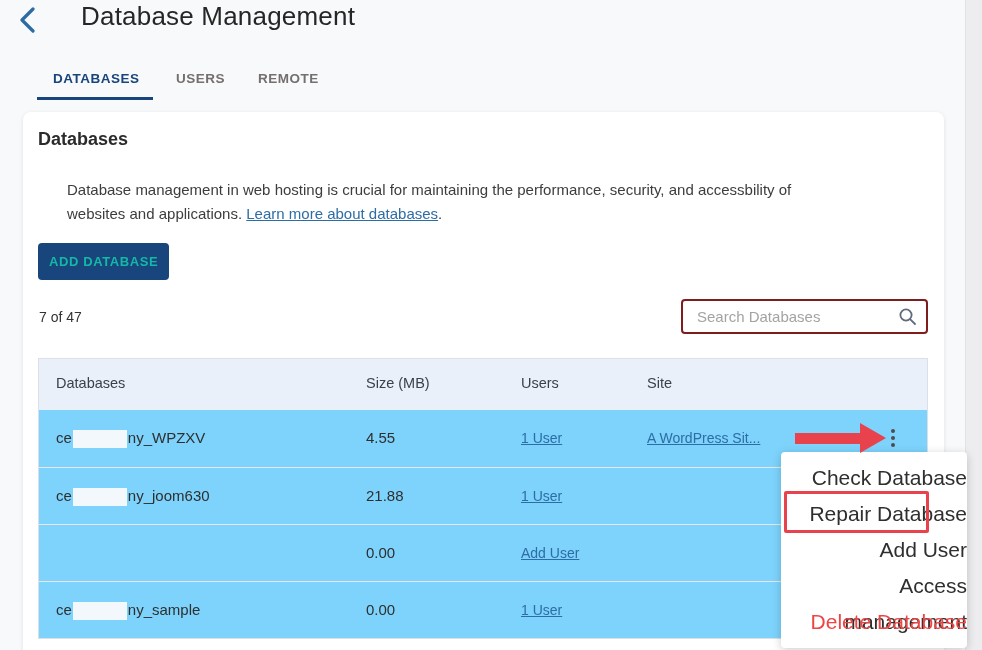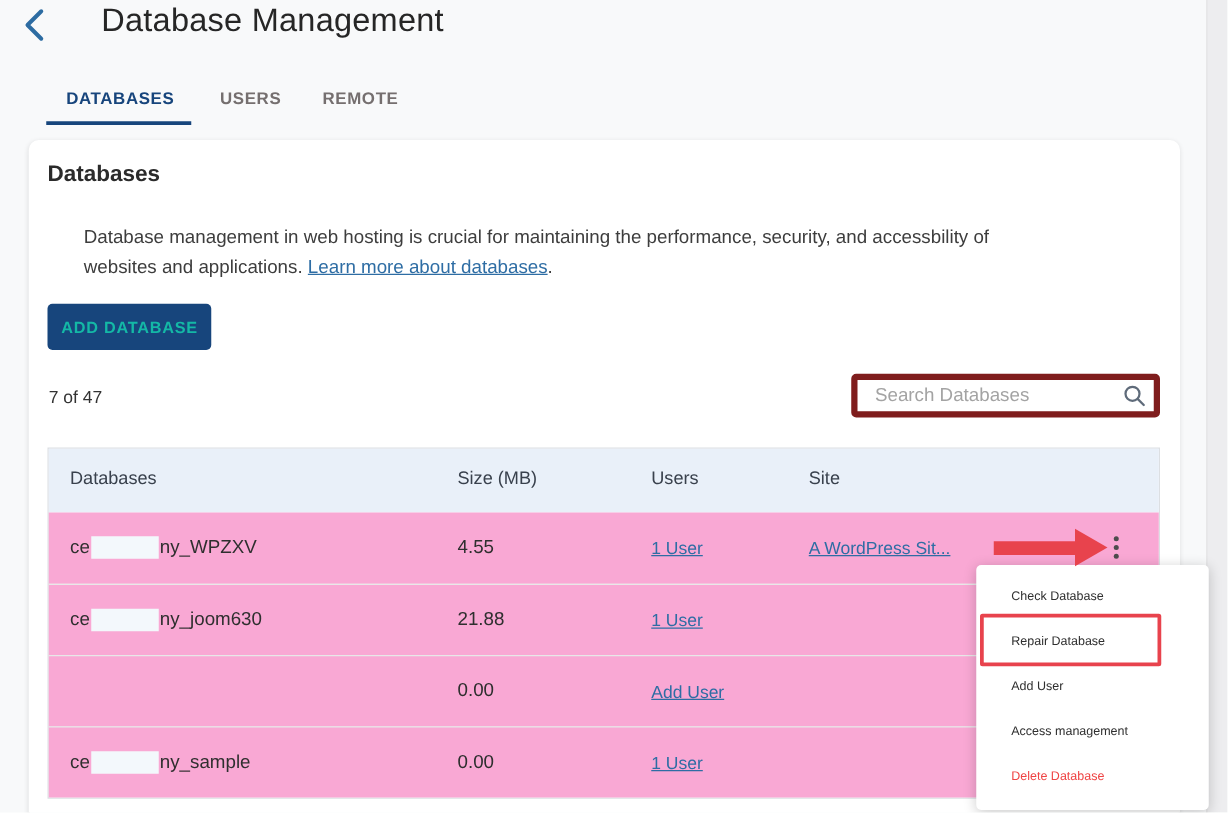--- a/index.html
+++ b/index.html
@@ -41,54 +41,54 @@
   .add-btn {
     position: absolute; left: 38px; top: 243px; height: 37px; padding: 0 11px;
     background: #17457c; color: #14b8a6; border: none; border-radius: 4px;
     font-family: "Liberation Sans", sans-serif; font-size: 13px; font-weight: 700;
     letter-spacing: 0.6px; cursor: pointer;
   }
   .row-count { position: absolute; left: 39px; top: 309px; font-size: 14px; color: #333333; }
   
   .search-wrap { position: absolute; left: 681px; top: 299px; width: 247px; height: 35px; }
   .search-input {
-    width: 100%; height: 100%; border: 5px solid #7f1d1d; border-radius: 4px;
+    width: 100%; height: 100%; border: 2px solid #7f1d1d; border-radius: 4px;
     padding: 0 38px 0 14px; font-family: "Liberation Sans", sans-serif;
     font-size: 15px; color: #444; outline: none;
   }
   .search-input::placeholder { color: #a3a3a3; }
   .search-icon { position: absolute; right: 11px; top: 8px; cursor: pointer; }
   
   .table { position: absolute; left: 38px; top: 358px; width: 890px; border: 1px solid #dcdfe3; }
   .thead {
     position: relative; height: 51px; background: #e9f0f9;
     font-size: 14.5px; color: #39414d;
   }
   .th { position: absolute; top: 16px; }
-  .trow { position: relative; height: 57px; background: #f9a8d4; border-top: 1px solid #e8e8e8; font-size: 15px; color: #2f2f2f; text-align: right; }
+  .trow { position: relative; height: 57px; background: #7dd3fc; border-top: 1px solid #e8e8e8; font-size: 15px; color: #2f2f2f; text-align: right; }
   .td { position: absolute; top: 19px; }
   .td-link { font-size: 14px; top: 20px; }
   .col-name  { left: 17px; }
   .col-size  { left: 327px; }
   .col-users { left: 482px; }
   .col-site  { left: 608px; }
   .redaction { display: inline-block; width: 54px; height: 18px; background: #f3f8fc; vertical-align: middle; margin: 0 1px; }
   .kebab {
     position: absolute; left: 843px; top: 8px; width: 22px; height: 40px;
     display: flex; flex-direction: column; align-items: center; justify-content: center;
     gap: 3px; cursor: pointer;
   }
   .kebab i { width: 4px; height: 4px; border-radius: 50%; background: #4d4d4d; }
   
   .ctx-menu {
     position: absolute; left: 781px; top: 452px; width: 186px; height: 196px;
     background: #ffffff; border-radius: 4px; box-shadow: 0 2px 10px rgba(0,0,0,0.20);
     z-index: 10; padding-top: 8px;
   }
-  .ctx-item { height: 36px; line-height: 36px; padding-left: 28px; font-size: 10px; color: #2f2f2f; cursor: pointer; }
+  .ctx-item { height: 36px; line-height: 36px; padding-left: 28px; font-size: 21px; color: #2f2f2f; cursor: pointer; text-align: right; }
   .ctx-item.danger { color: #ef4444; }
   
   .annot-box {
     position: absolute; left: 784px; top: 491px; width: 145px; height: 42px;
     border: 3px solid #e8434d; border-radius: 2px; z-index: 11; pointer-events: none;
   }
   .annot-arrow-shaft {
     position: absolute; left: 795px; top: 433px; width: 67px; height: 11px;
     background: #e8434d; z-index: 12; pointer-events: none;
   }

